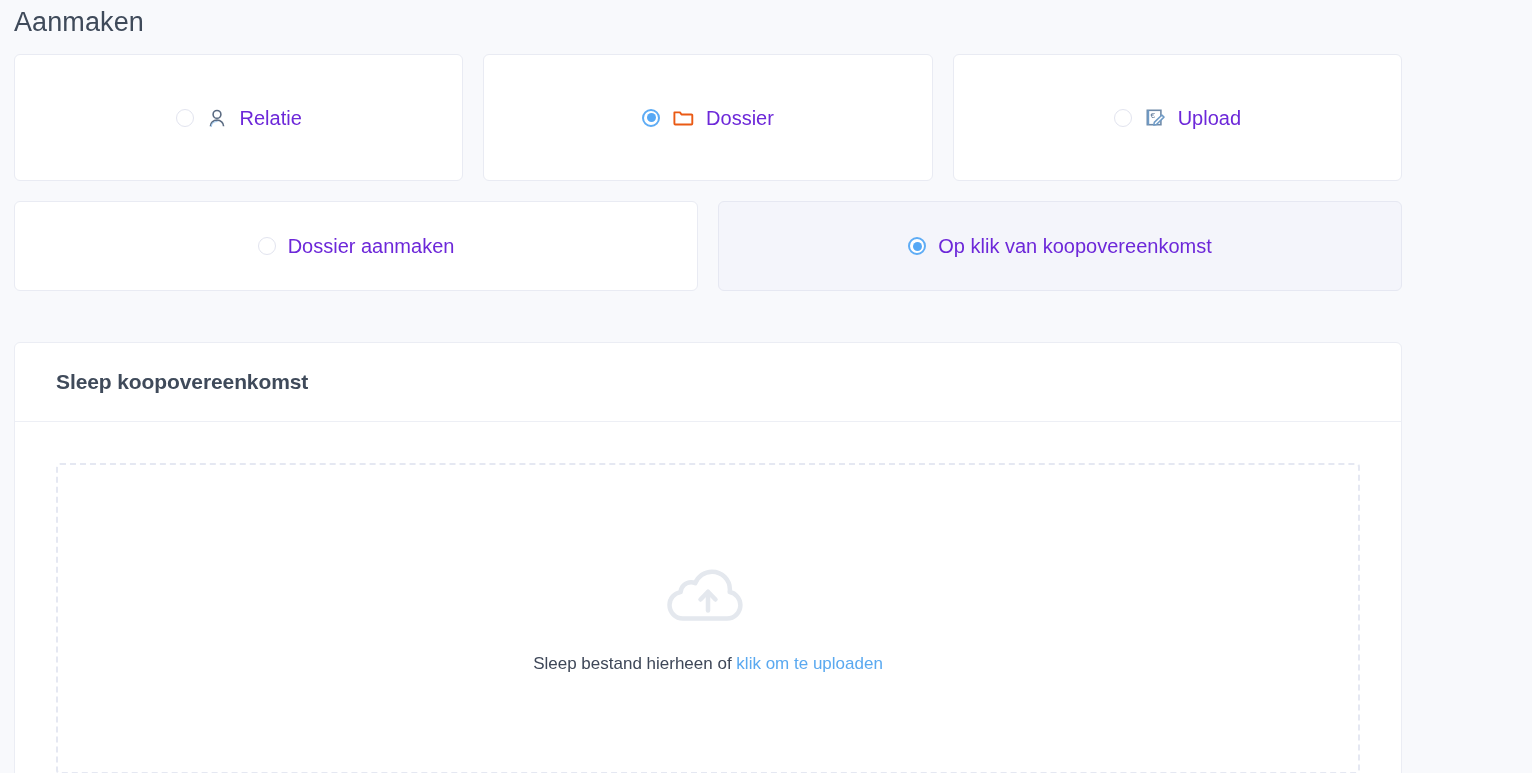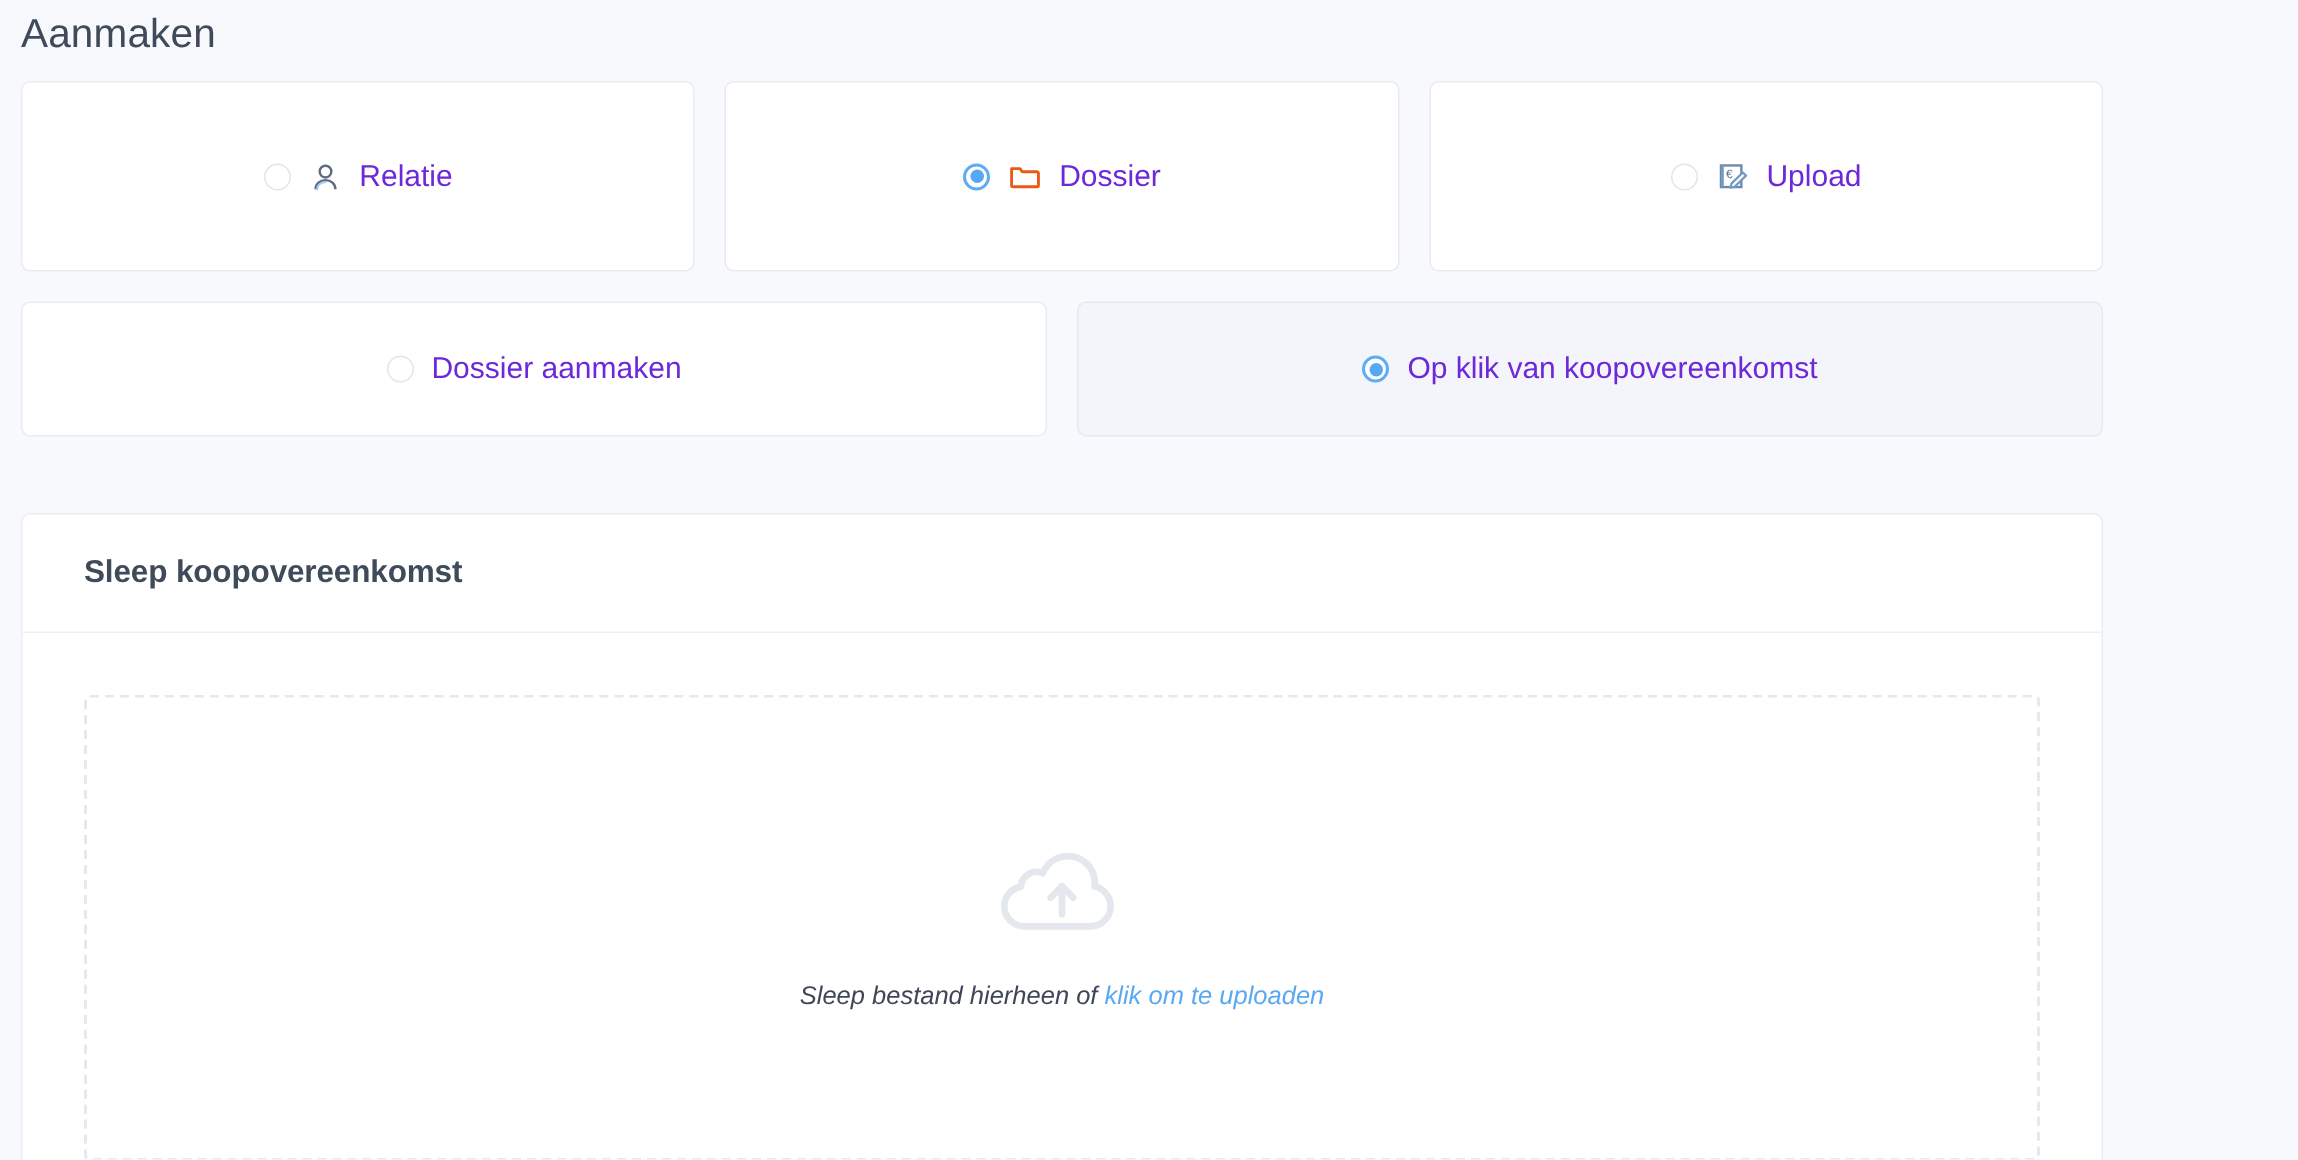--- a/index.html
+++ b/index.html
@@ -140,21 +140,20 @@
   }
   .dropzone {
     border: 2px dashed #e5e8f2;
     border-radius: 4px;
     height: 311px;
     display: flex;
     flex-direction: column;
     align-items: center;
     justify-content: center;
     cursor: pointer;
-    font-style: italic;
   }
   .cloud-icon {
     margin-bottom: 24px;
   }
   .drop-primary {
     font-size: 17px;
     color: #3e4758;
     line-height: 22px;
   }
   .drop-link {

